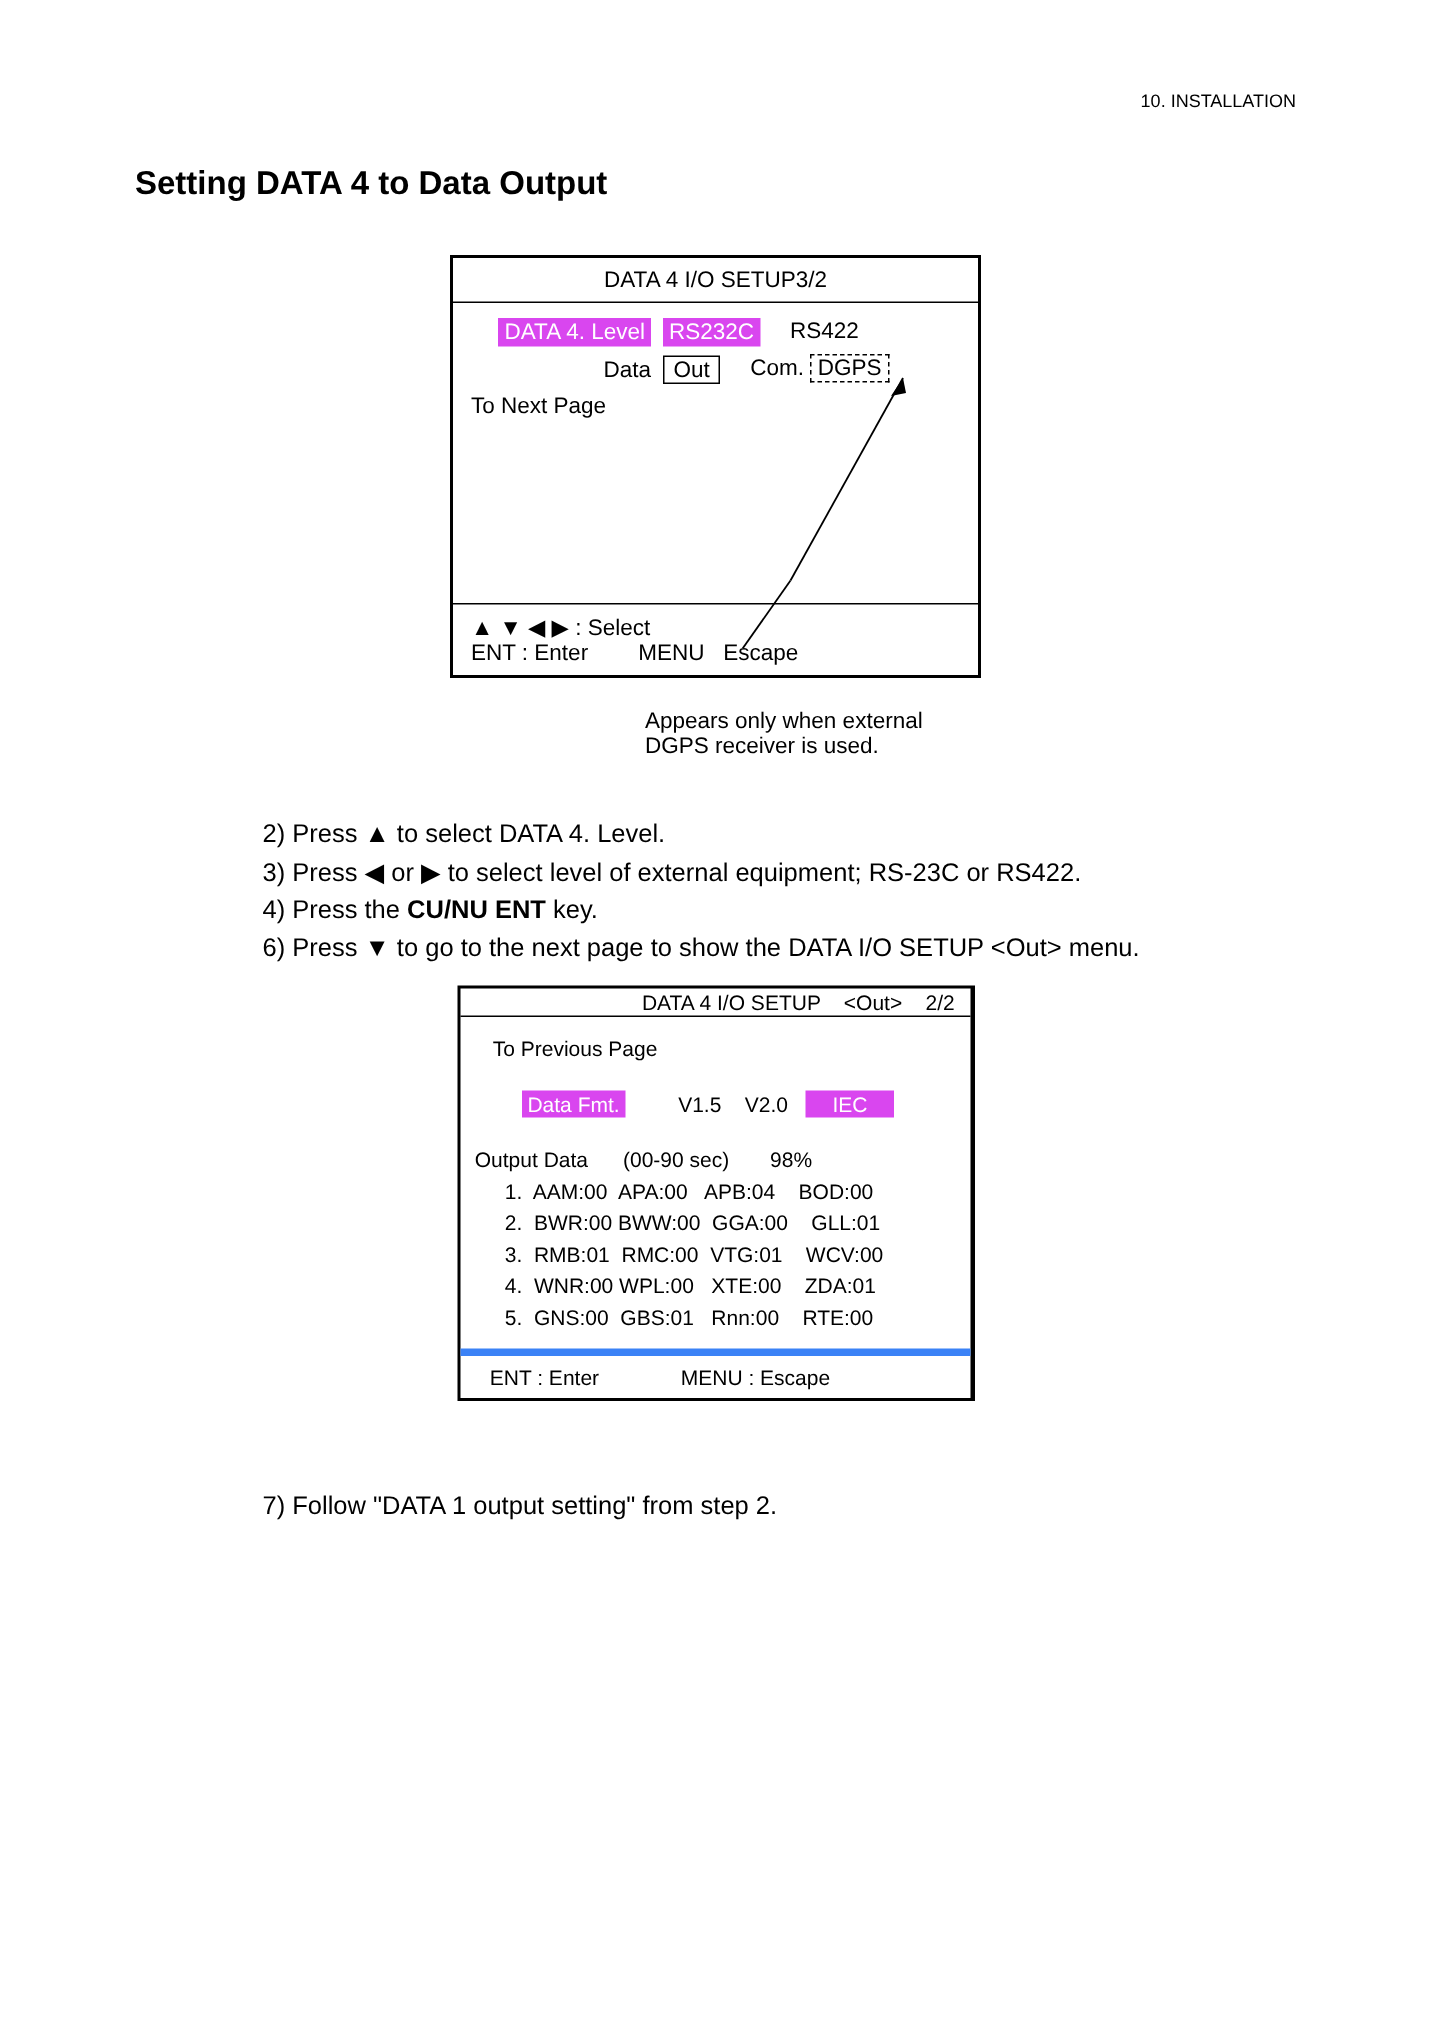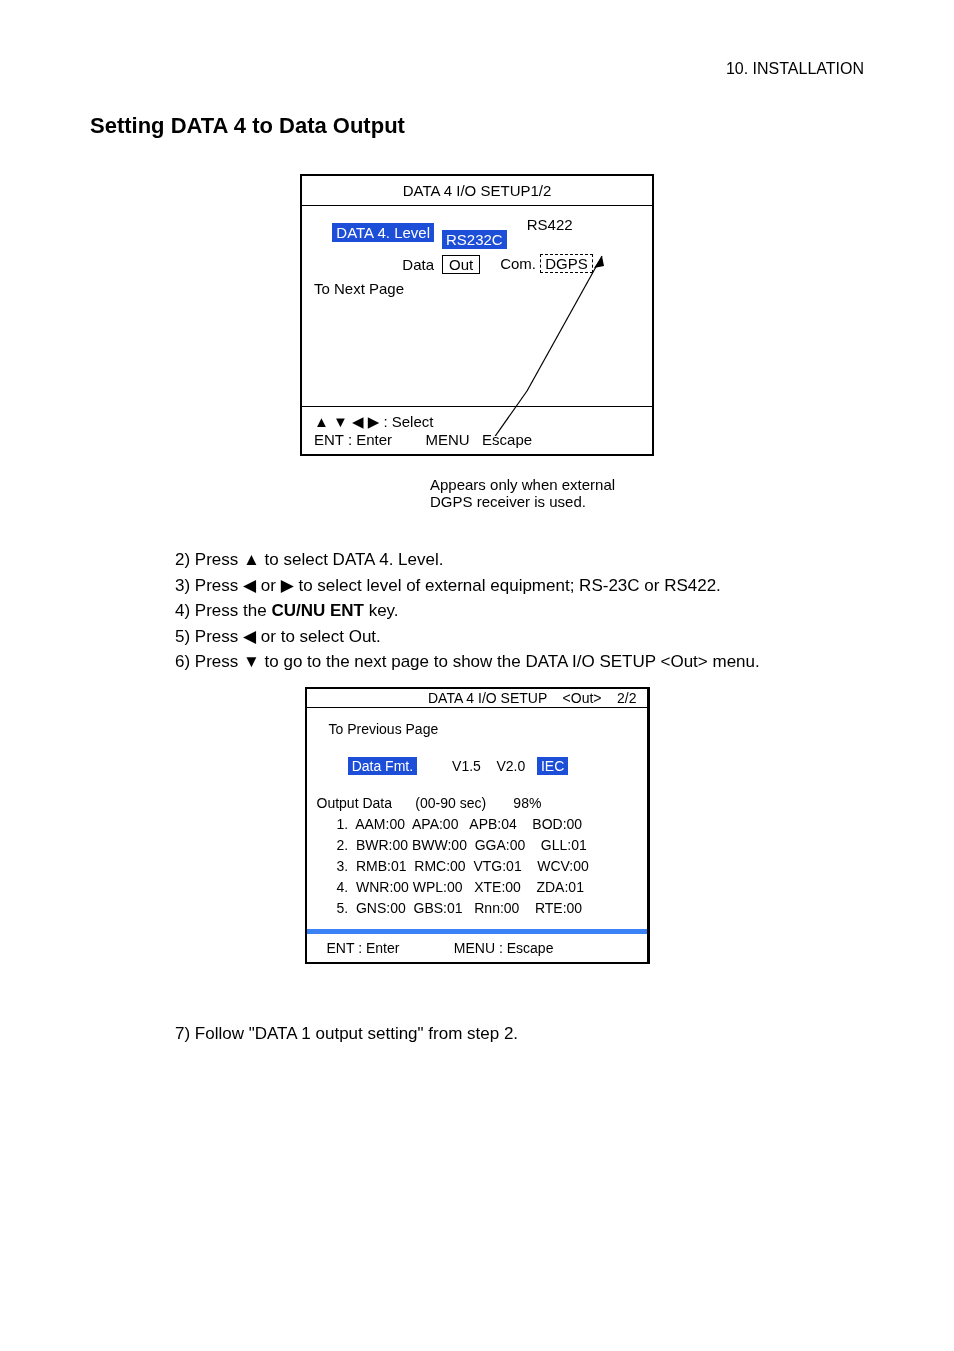--- a/index.html
+++ b/index.html
@@ -5,21 +5,21 @@
     body {
       font-family: Arial, Helvetica, sans-serif;
       margin: 0;
       padding: 60px 90px;
       width: 954px;
       box-sizing: border-box;
       color: #000;
     }
     .header-right {
       text-align: right;
-      font-size: 16px;
+      font-size: 12px;
       margin-bottom: 35px;
     }
     h2 {
       font-size: 22px;
       font-weight: bold;
       margin: 0 0 35px 0;
     }
     .step {
       font-size: 17px;
       margin-left: 85px;
@@ -56,24 +56,23 @@
       width: 120px;
       text-align: right;
       padding-right: 8px;
     }
     .opt-col {
       flex: 1;
       display: flex;
       gap: 20px;
     }
     .inverted {
-      background: #1d4ed8;
+      background: #d946ef;
       color: #fff;
       padding: 1px 4px;
-      margin-top: 14px;
     }
     .boxed {
       border: 1px solid #000;
       padding: 0 6px;
     }
     .dashed {
       border: 1px dashed #000;
       padding: 0 4px;
     }
     .box-footer {
@@ -130,21 +129,21 @@
 
 <div class="header-right">10. INSTALLATION</div>
 
 <h2>Setting DATA 4 to Data Output</h2>
 
 
 <div class="figure-wrap">
   <div class="setup-box1">
     <div class="box-title">
       <span>DATA 4 I/O SETUP</span>
-      <span>1/2</span>
+      <span>3/2</span>
     </div>
     <div class="box-body1">
       <div class="row1">
         <span class="label-col"><span class="inverted">DATA 4. Level</span></span>
         <span class="opt-col">
           <span class="inverted">RS232C</span>
           <span>RS422</span>
         </span>
       </div>
       <div class="row1">
@@ -174,30 +173,29 @@
 <div class="note-text">
   <div>Appears only when external</div>
   <div>DGPS receiver is used.</div>
 </div>
 
 <div class="step">2)  Press  ▲  to select DATA 4. Level.</div>
 <div class="step">3)  Press  ◀ or ▶  to select level of external equipment; RS-23C or RS422.</div>
 <div class="step">
   <span>4)  Press the </span><b>CU/NU ENT</b><span> key.</span>
 </div>
-<div class="step">5)  Press  ◀ or to select Out.</div>
 <div class="step">6)  Press  ▼  to go to the next page to show the DATA I/O SETUP &lt;Out&gt; menu.</div>
 
 <div class="figure-wrap">
   <div class="setup-box2">
     <div class="box2-title" style="white-space:pre;">DATA 4 I/O SETUP    &lt;Out&gt;    2/2</div>
     <div class="box2-body">
       <div class="box2-line" style="padding-left:12px;">To Previous Page</div>
       <div class="box2-line">
-        <span class="inverted" style="padding:1px 4px;">Data Fmt.</span><span>         </span><span>V1.5</span><span>    </span><span>V2.0</span><span>   </span><span class="inverted" style="padding:1px 4px;">IEC</span>
+        <span class="inverted" style="padding:1px 4px;">Data Fmt.</span><span>         </span><span>V1.5</span><span>    </span><span>V2.0</span><span>   </span><span class="inverted" style="padding:1px 18px;">IEC</span>
       </div>
       <div class="box2-line">Output Data      (00-90 sec)       98%</div>
       <div class="box2-line" style="padding-left:20px;">1.  AAM:00  APA:00   APB:04    BOD:00</div>
       <div class="box2-line" style="padding-left:20px;">2.  BWR:00 BWW:00  GGA:00    GLL:01</div>
       <div class="box2-line" style="padding-left:20px;">3.  RMB:01  RMC:00  VTG:01    WCV:00</div>
       <div class="box2-line" style="padding-left:20px;">4.  WNR:00 WPL:00   XTE:00    ZDA:01</div>
       <div class="box2-line" style="padding-left:20px;">5.  GNS:00  GBS:01   Rnn:00    RTE:00</div>
     </div>
     <div class="box2-footer" style="white-space:pre;">ENT : Enter              MENU : Escape</div>
   </div>

